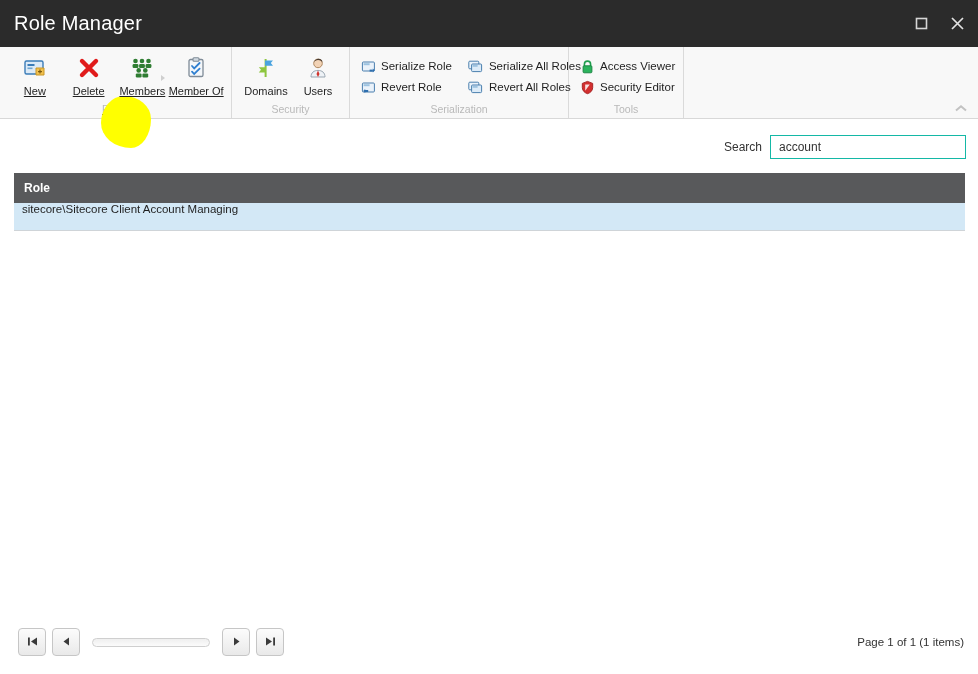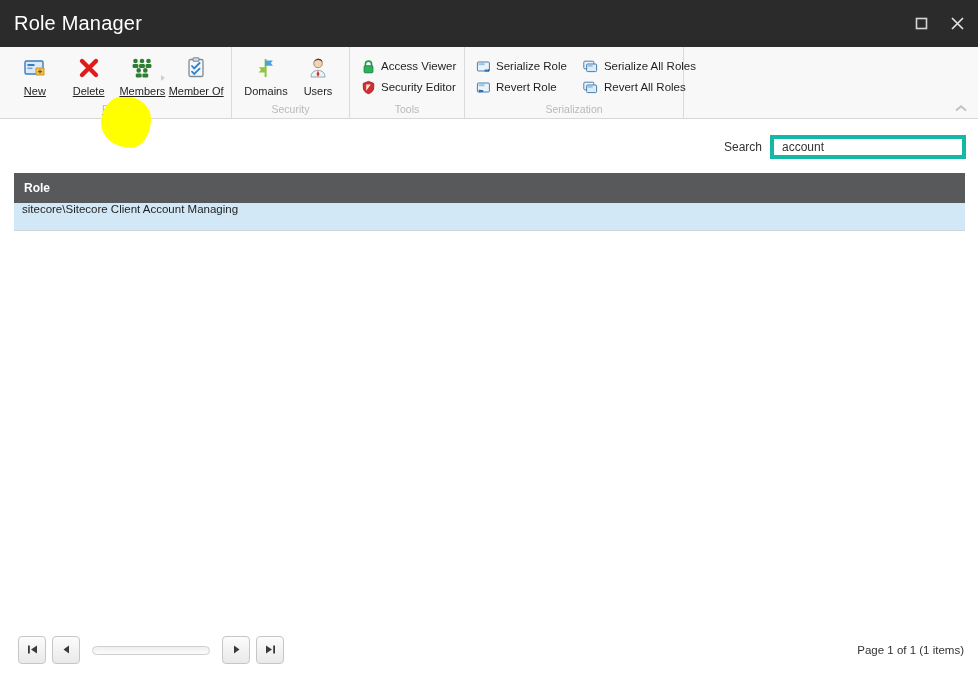--- a/index.html
+++ b/index.html
@@ -189,21 +189,21 @@
     gap: 8px;
     margin-left: 40px;
   }
   .search-label {
     font-size: 12px;
     color: #333333;
   }
   .search-input {
     width: 196px;
     height: 24px;
-    border: 4px solid #14b8a6;
+    border: 1px solid #14b8a6;
     background: #ffffff;
     font-size: 12px;
     font-family: "Liberation Sans", sans-serif;
     color: #333333;
     padding: 0 8px;
     box-sizing: border-box;
     outline: none;
   }
 
   .grid {
@@ -228,21 +228,21 @@
     font-size: 11.5px;
     color: #1f1f1f;
     padding: 0 0 15px 8px;
     text-align: left;
   }
 
   
   .pager {
     position: absolute;
     left: 0; right: 0;
-    bottom: 8px;
+    bottom: 16px;
     height: 32px;
     display: flex;
     align-items: center;
     padding: 0 14px 0 18px;
     box-sizing: border-box;
   }
   .pager-btn {
     width: 28px;
     height: 28px;
     border: 1px solid #c6c6c6;
@@ -383,46 +383,20 @@
               <circle cx="12" cy="7.4" r="4.3" fill="#f2d3b6" stroke="#b08a63" stroke-width="1"></circle>
               <path d="M7.8 6.4 c1-3 7-3.6 8.4 0 v-1.6 c-1.2-3-7.2-3-8.4 1.6z" fill="#4a3b2e"></path>
               <path d="M12 14.6 l1.5 3.4 -1.5 3 -1.5-3z" fill="#d0342c"></path>
             </svg>
           </span>
           <span class="rb-label">Users</span>
         </div>
 
       </div>
       <div class="ribbon-group-label">Security</div>
-    </div>
-
-    <div class="ribbon-group" style="width:115px;">
-      <div class="ribbon-group-items" style="padding-top:8px;">
-        <div class="rb-small-col">
-          <div class="rb-small">
-            <span class="rb-icon">
-              <svg width="15" height="15" viewBox="0 0 15 15">
-                <path d="M4.4 7 V5.2 a3.1 3.1 0 0 1 6.2 0 V7" fill="none" stroke="#1f9d4d" stroke-width="1.6"></path>
-                <rect x="3.1" y="6.8" width="8.8" height="7" rx="1" fill="#2bb35c" stroke="#15803d" stroke-width="0.9"></rect>
-              </svg>
-            </span>
-            <span class="rb-label">Access Viewer</span>
-          </div>
-          <div class="rb-small">
-            <span class="rb-icon">
-              <svg width="15" height="15" viewBox="0 0 15 15">
-                <path d="M7.5 1.4 l5.2 2 v4.1 c0 3.2-2.3 5.3-5.2 6.2 C4.6 12.8 2.3 10.7 2.3 7.5 V3.4z" fill="#d22f2f" stroke="#a31d1d" stroke-width="0.9"></path>
-                <path d="M5.2 4.4 l4.6 0 -4.6 6.3 z" fill="#ffffff" opacity="0.85"></path>
-              </svg>
-            </span>
-            <span class="rb-label">Security Editor</span>
-          </div>
-        </div>
-      </div>
-      <div class="ribbon-group-label">Tools</div>
     </div>
 
     <div class="ribbon-group" style="width:219px;">
       <div class="ribbon-group-items" style="padding-top:8px; gap:8px;">
         <div class="rb-small-col">
           <div class="rb-small">
             <span class="rb-icon">
               <svg width="15" height="15" viewBox="0 0 15 15">
                 <rect x="1.4" y="3" width="12" height="9" rx="1" fill="#eaf2fa" stroke="#4a7fae" stroke-width="1"></rect>
                 <rect x="2.6" y="4.2" width="6" height="2" fill="#9cc2e0"></rect>
@@ -463,20 +437,46 @@
                 <rect x="4.6" y="6" width="5" height="1.8" fill="#9cc2e0"></rect>
               </svg>
             </span>
             <span class="rb-label">Revert All Roles</span>
           </div>
         </div>
       </div>
       <div class="ribbon-group-label">Serialization</div>
     </div>
 
+    <div class="ribbon-group" style="width:115px;">
+      <div class="ribbon-group-items" style="padding-top:8px;">
+        <div class="rb-small-col">
+          <div class="rb-small">
+            <span class="rb-icon">
+              <svg width="15" height="15" viewBox="0 0 15 15">
+                <path d="M4.4 7 V5.2 a3.1 3.1 0 0 1 6.2 0 V7" fill="none" stroke="#1f9d4d" stroke-width="1.6"></path>
+                <rect x="3.1" y="6.8" width="8.8" height="7" rx="1" fill="#2bb35c" stroke="#15803d" stroke-width="0.9"></rect>
+              </svg>
+            </span>
+            <span class="rb-label">Access Viewer</span>
+          </div>
+          <div class="rb-small">
+            <span class="rb-icon">
+              <svg width="15" height="15" viewBox="0 0 15 15">
+                <path d="M7.5 1.4 l5.2 2 v4.1 c0 3.2-2.3 5.3-5.2 6.2 C4.6 12.8 2.3 10.7 2.3 7.5 V3.4z" fill="#d22f2f" stroke="#a31d1d" stroke-width="0.9"></path>
+                <path d="M5.2 4.4 l4.6 0 -4.6 6.3 z" fill="#ffffff" opacity="0.85"></path>
+              </svg>
+            </span>
+            <span class="rb-label">Security Editor</span>
+          </div>
+        </div>
+      </div>
+      <div class="ribbon-group-label">Tools</div>
+    </div>
+
     <div class="ribbon-group last"></div>
 
     <div class="ribbon-collapse">
       <span>
         <svg width="14" height="9" viewBox="0 0 14 9">
             <path d="M2 6.5 L7 2.3 L12 6.5" fill="none" stroke="#c2c2c2" stroke-width="2"></path>
           </svg>
       </span>
     </div>
   </div>

